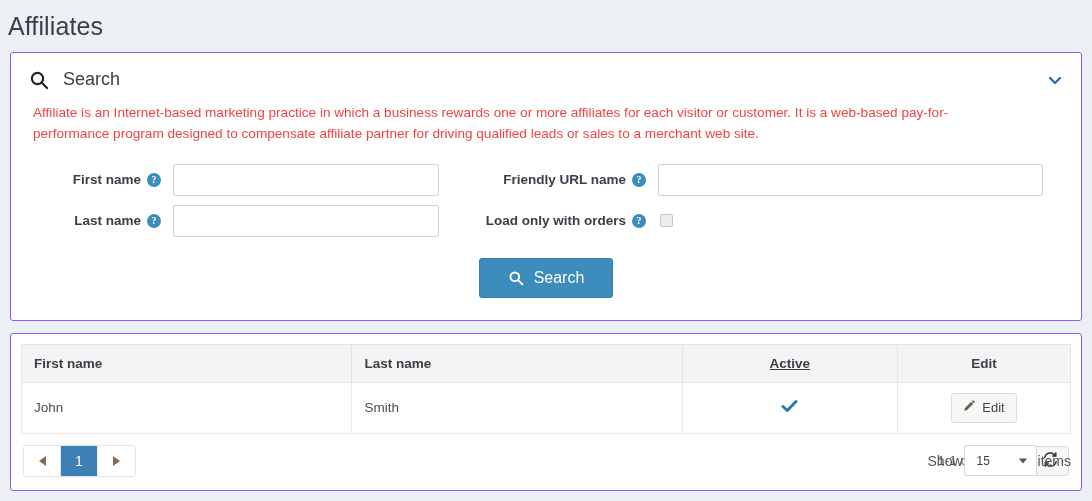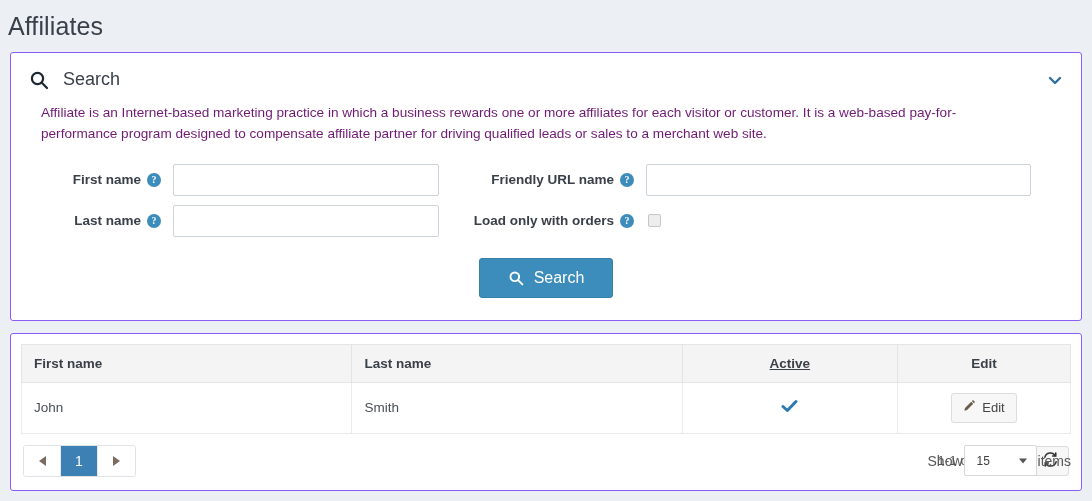--- a/index.html
+++ b/index.html
@@ -76,24 +76,24 @@
     color: #1c2630;
   }
   .panel-head-title {
     font-size: 18px;
     color: #3a4049;
     flex: 1;
   }
   .chevron { width: 16px; height: 16px; color: #2f6fa8; }
 
   .panel-desc {
-    padding: 0 30px;
+    padding: 0 22px;
     font-size: 13.6px;
     line-height: 21px;
-    color: #701a75;
+    color: #ef4444;
     max-width: 1030px;
   }
 
   .form-grid {
     display: flex;
     padding: 16px 0 4px 0;
   }
   .form-col { display: flex; flex-direction: column; }
   .form-col.left { width: 455px; }
   .form-col.right { flex: 1; }
@@ -109,21 +109,21 @@
     font-weight: bold;
     color: #3a4049;
     text-align: right;
     display: flex;
     align-items: center;
     justify-content: flex-end;
     gap: 6px;
     padding-right: 12px;
   }
   .left .form-label { width: 162px; }
-  .right .form-label { width: 180px; }
+  .right .form-label { width: 180px; margin-left: 12px; }
 
   .help-icon {
     width: 14px; height: 14px;
     border-radius: 50%;
     background: #3c8dbc;
     color: #fff;
     font-size: 10px;
     font-weight: bold;
     line-height: 14px;
     text-align: center;

